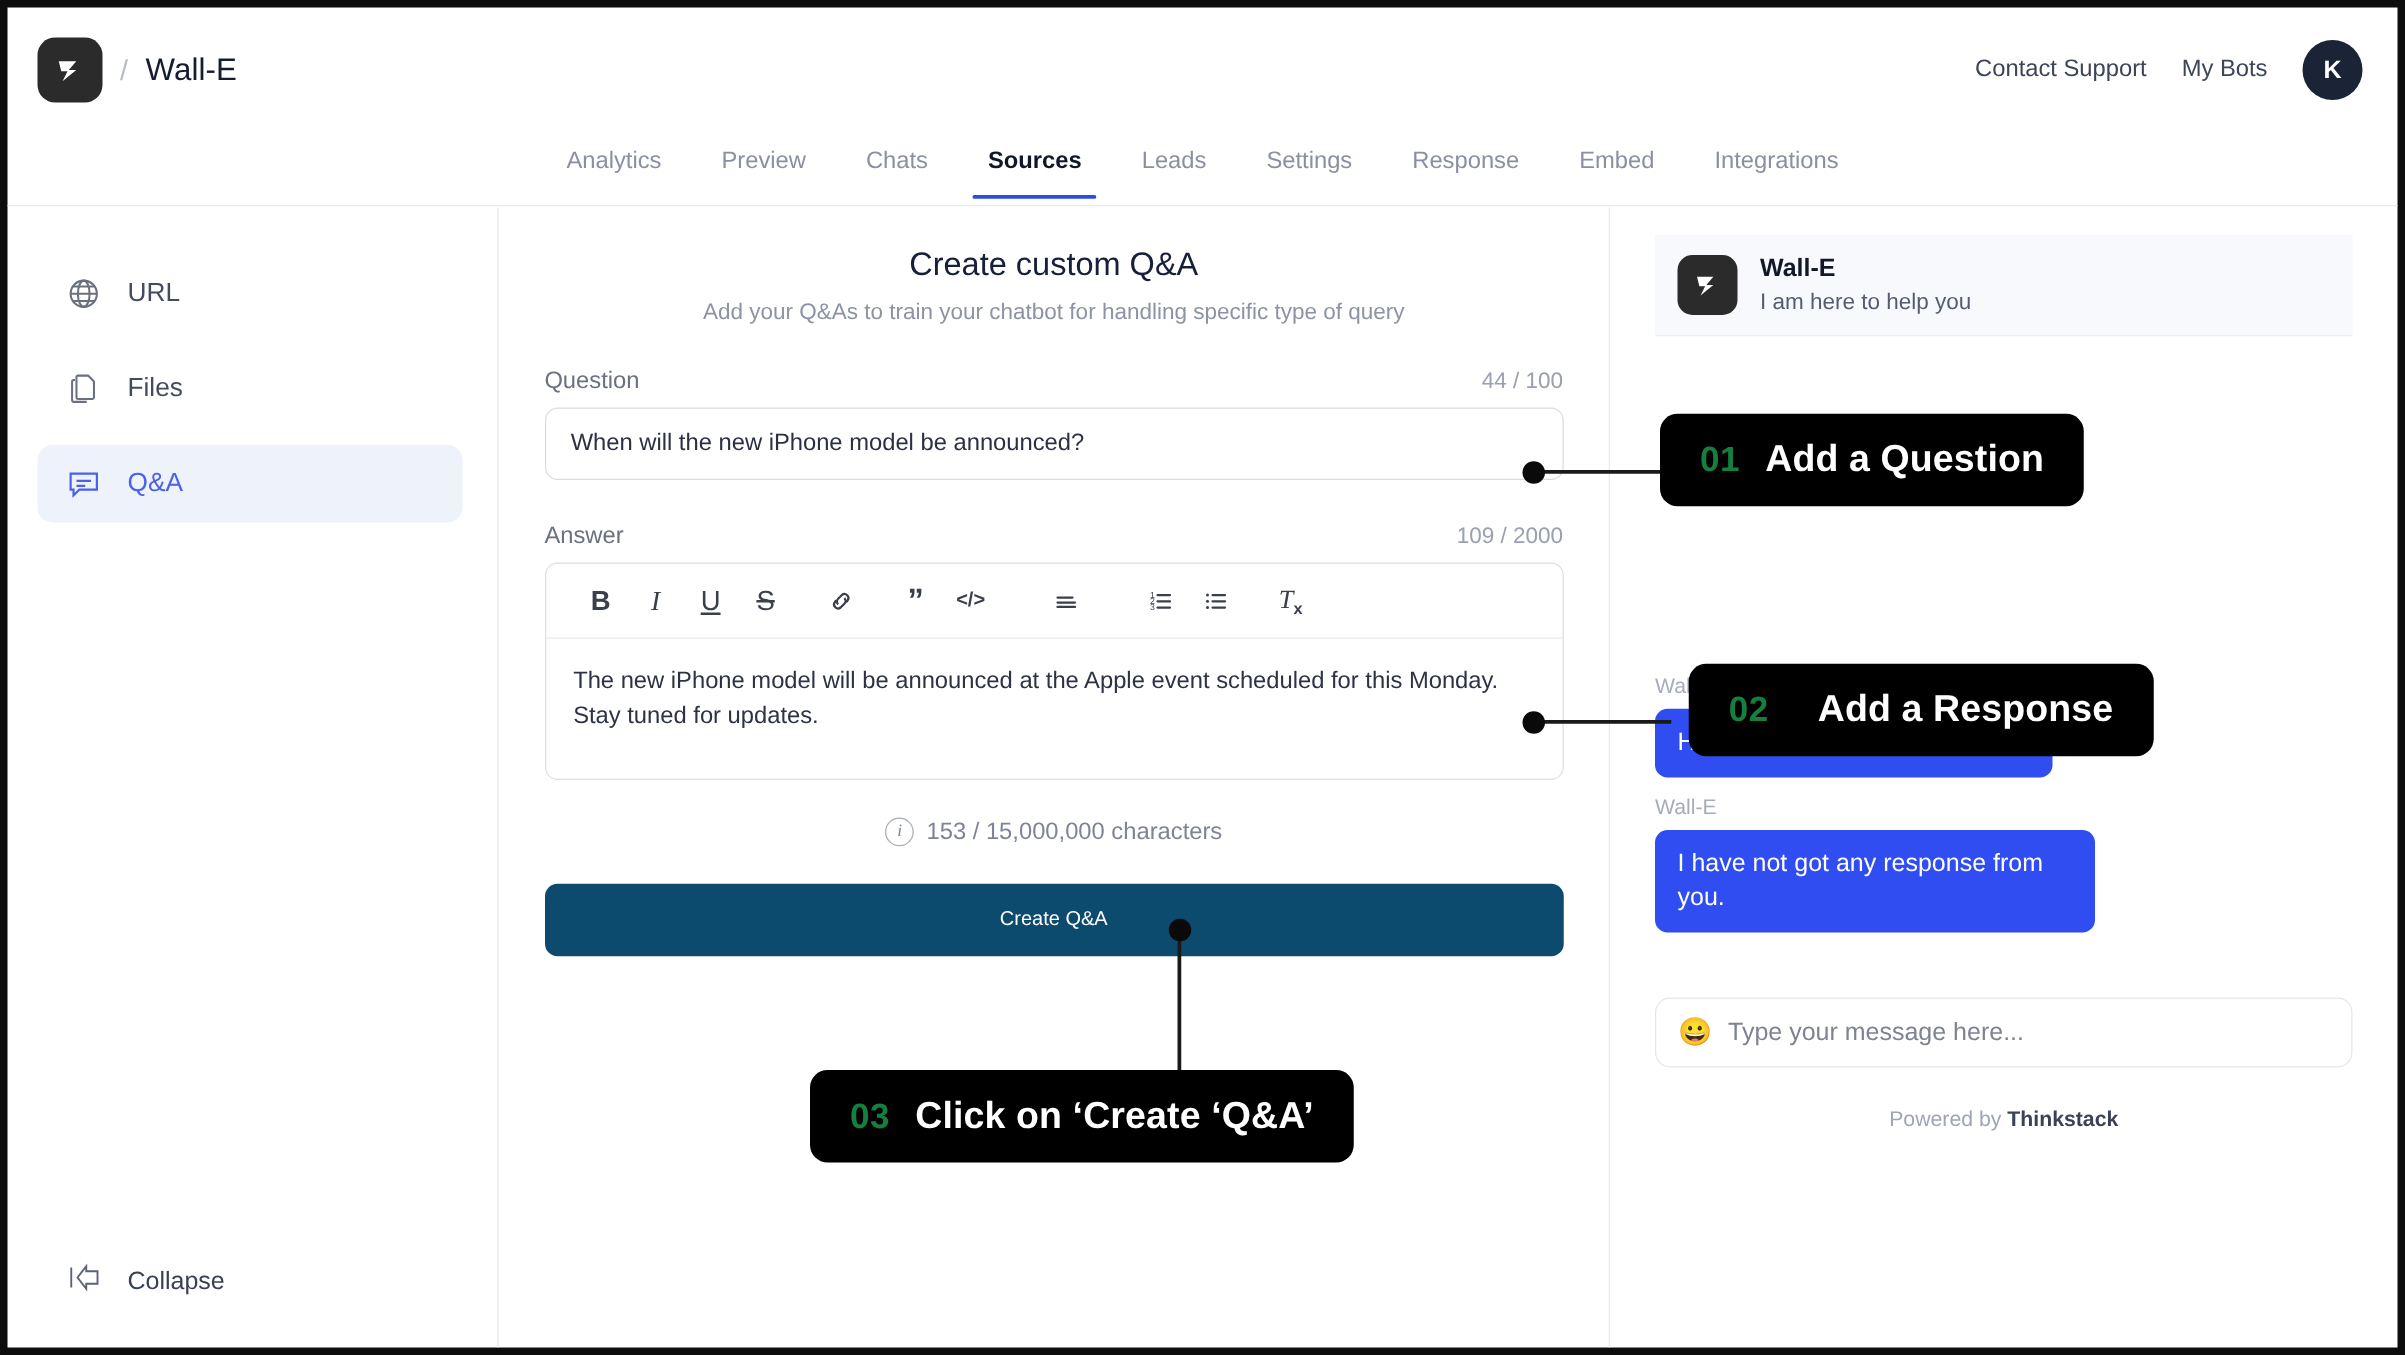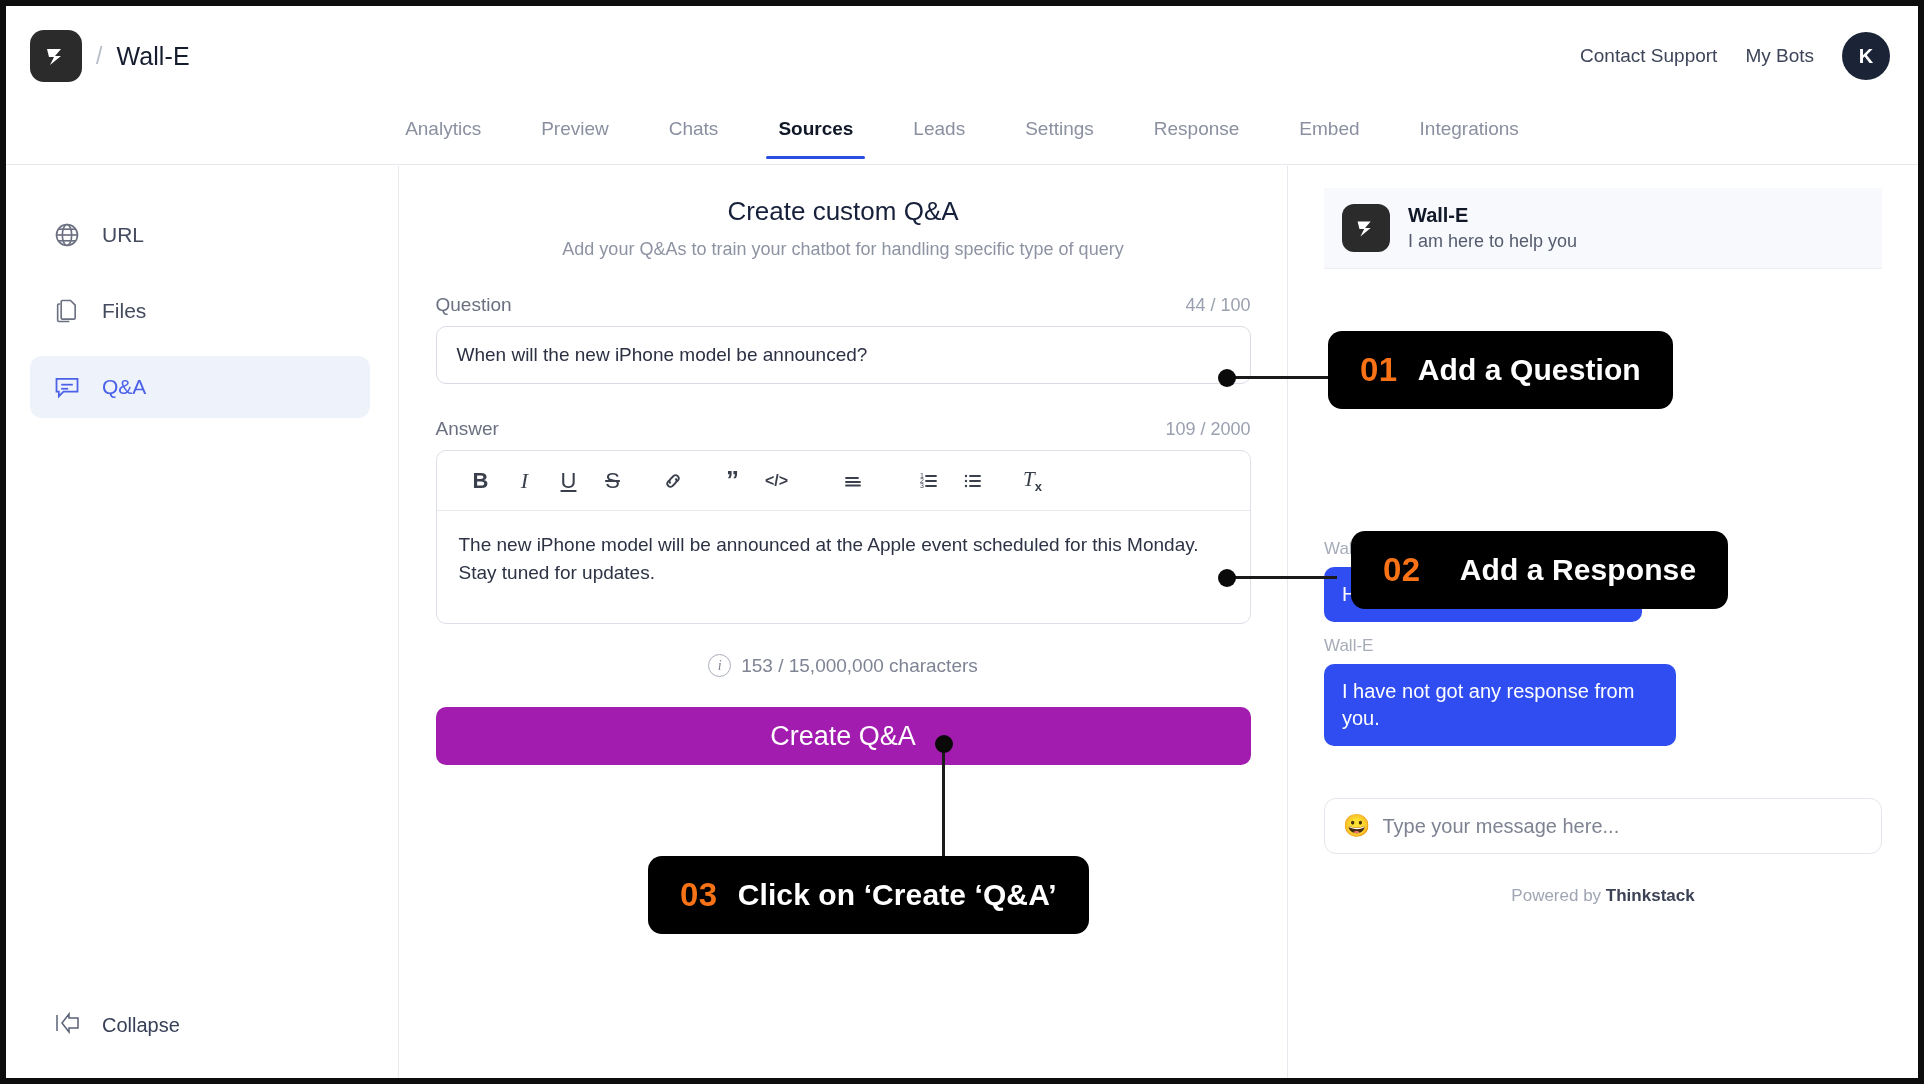--- a/index.html
+++ b/index.html
@@ -37,21 +37,21 @@
   .avatar {
     width: 48px; height: 48px; border-radius: 50%; background: #1b2437;
     color: #fff; font-size: 20px; font-weight: 600;
     display: flex; align-items: center; justify-content: center;
   }
 
   
   .tabbar {
     position: absolute; left: 0; top: 100px; right: 0; height: 59px;
     border-bottom: 1px solid #e7e9ee;
-    display: flex; align-items: flex-start; justify-content: center; gap: 16px;
+    display: flex; align-items: flex-start; justify-content: center; gap: 4px;
   }
   .tab {
     position: relative; padding: 12px 22px 18px 22px;
     font-size: 19px; color: #8a90a0; white-space: nowrap;
   }
   .tab.active { color: #101828; font-weight: 600; }
   .tab.active::after {
     content: ""; position: absolute; left: 10px; right: 10px; bottom: -1px;
     height: 3px; background: #2b4de0; border-radius: 2px;
   }
@@ -119,21 +119,21 @@
     margin-top: 30px; font-size: 19px; color: #7f8494;
   }
   .info-circle {
     width: 23px; height: 23px; border-radius: 50%; border: 1.5px solid #a9aeba;
     display:flex; align-items:center; justify-content:center;
     font-size: 14px; color:#7f8494; font-style: italic; font-family:"Liberation Serif", serif;
   }
 
   .create-btn {
     margin-top: 30px; width: 100%; height: 58px; border-radius: 10px;
-    background: #a21caf; color: #ffffff; font-size: 27px;
+    background: #0c4a6e; color: #ffffff; font-size: 16px;
     display: flex; align-items: center; justify-content: center;
   }
 
   
   .chatpane {
     position: absolute; right: 0; top: 160px; width: 631px; bottom: 0;
     border-left: 1px solid #e7e9ee;
     padding: 22px 36px 0 36px;
   }
   .chat-card { width: 100%; }
@@ -167,21 +167,21 @@
     text-align: center; font-size: 17px; color: #a0a5b3; margin-top: 32px;
   }
   .powered b { color: #3b4256; font-weight: 700; }
 
   
   .callout {
     position: absolute; background: #000; color: #fff;
     border-radius: 14px; display: flex; align-items: center; gap: 20px;
     padding: 20px 32px; z-index: 20;
   }
-  .callout .num { color: #f97316; font-size: 33px; font-weight: 800; letter-spacing: .5px; }
+  .callout .num { color: #15803d; font-size: 28px; font-weight: 800; letter-spacing: .5px; }
   .callout .txt { font-size: 30px; font-weight: 800; letter-spacing: .1px; white-space: nowrap; }
 
   .conn-line { position: absolute; background: #1a1a1a; z-index: 19; }
   .conn-dot {
     position: absolute; width: 18px; height: 18px; border-radius: 50%;
     background: #0a0a0a; z-index: 21;
   }
 </style>
 </head>
 <body>

